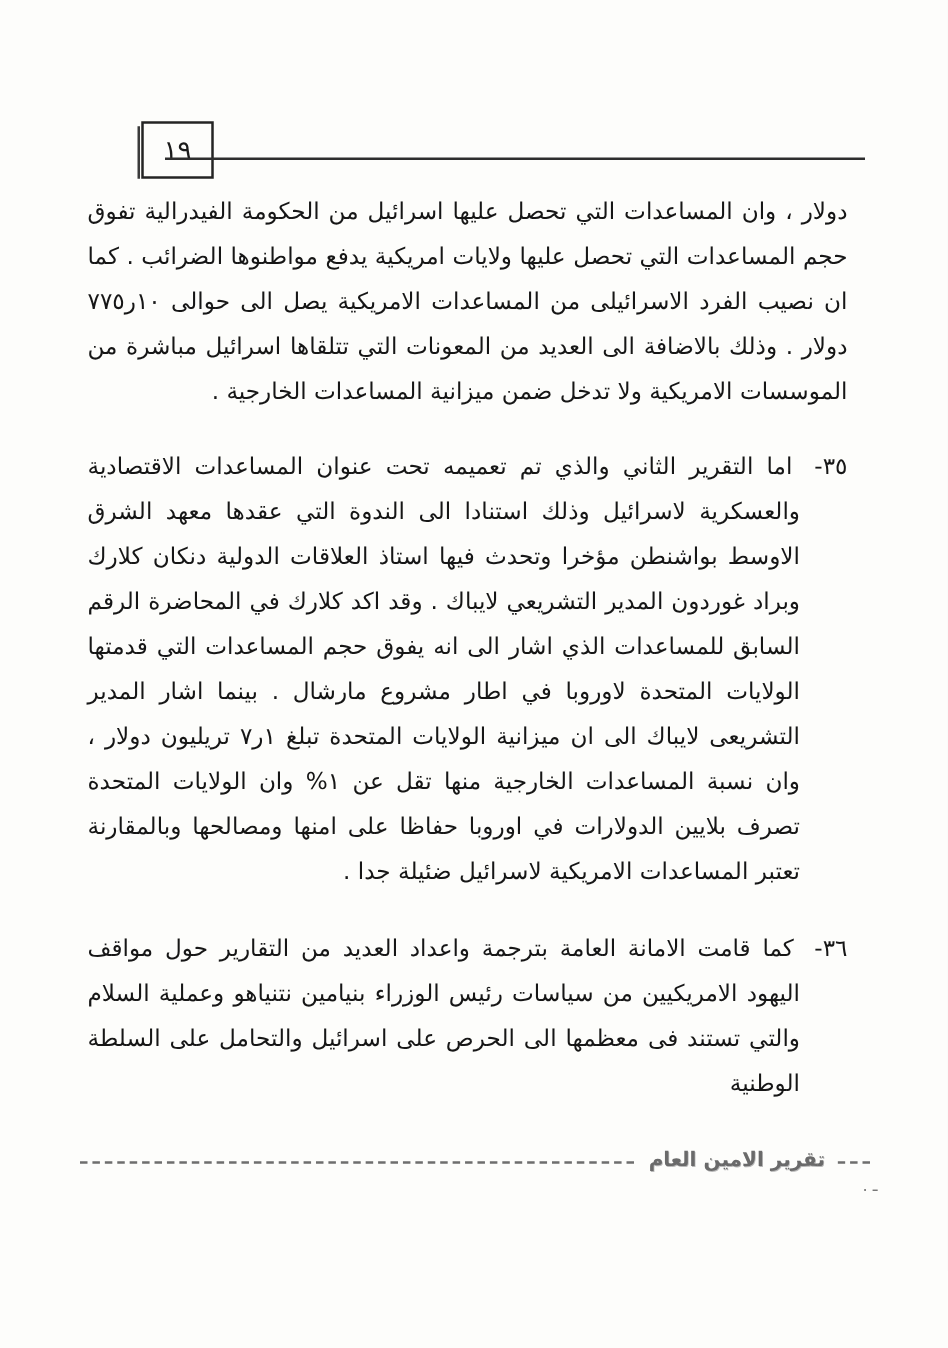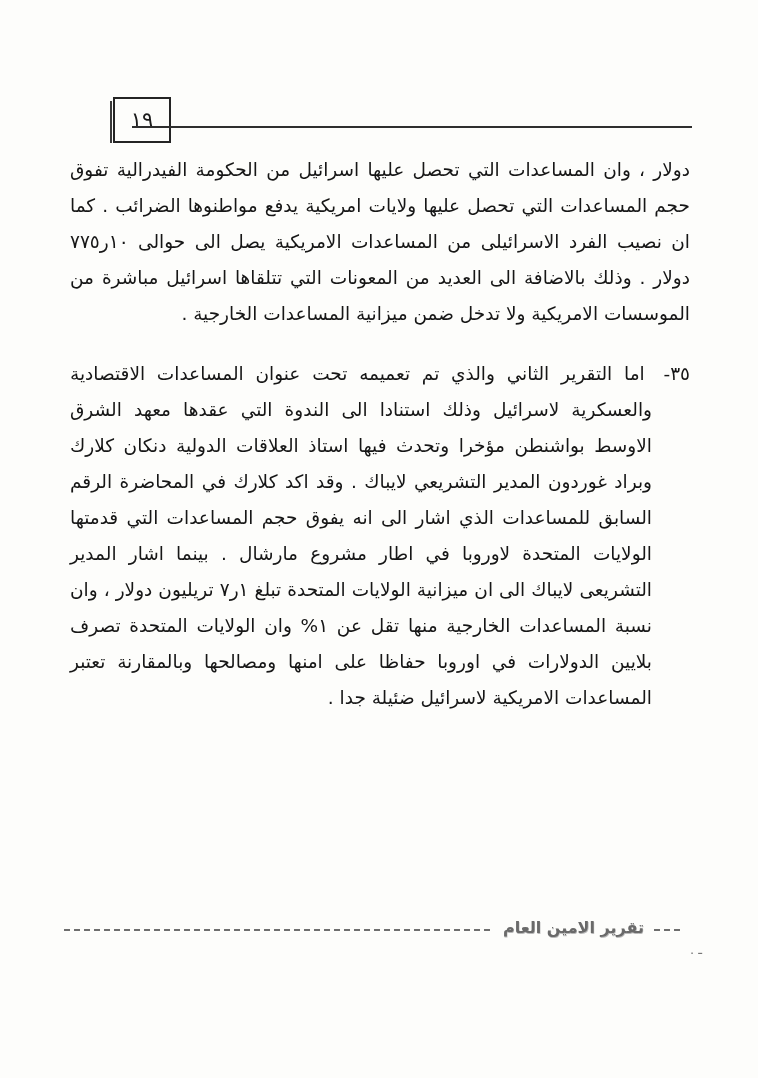--- a/index.html
+++ b/index.html
@@ -50,21 +50,21 @@
     left: 132px;
     right: 66px;
     top: 126px;
     height: 0;
     border-top: 2.5px solid #2e2e2e;
   }
   
   .content {
     position: absolute;
     top: 152px;
-    right: 68px;
+    right: 80px;
     left: 70px;
     direction: rtl;
     text-align: justify;
     font-size: 18.5px;
     line-height: 36px;
     color: #161616;
   }
   .content p.para {
     margin: 0 0 24px 0;
   }
@@ -75,21 +75,21 @@
   }
   .content .item .num {
     margin-left: 7px;
     white-space: nowrap;
     margin-top: 48px;
   }
   
   .footer-rule {
     position: absolute;
     left: 64px;
-    right: 78px;
+    right: 62px;
     top: 929px;
     height: 0;
     border-top: 2.5px dashed #6e6e6e;
   }
   .footer-stamp {
     position: absolute;
     right: 26px;
     top: -13px;
     background: #fdfdfb;
     padding: 0 10px;
@@ -121,20 +121,23 @@
   <div class="header-rule"></div>
 
   <div class="content">
 
     <p class="para">دولار ، وان المساعدات التي تحصل عليها اسرائيل من الحكومة الفيدرالية تفوق حجم المساعدات التي تحصل عليها ولايات امريكية يدفع مواطنوها الضرائب . كما ان نصيب الفرد الاسرائيلى من المساعدات الامريكية يصل الى حوالى ١٠ر٧٧٥ دولار . وذلك بالاضافة الى العديد من المعونات التي تتلقاها اسرائيل مباشرة من الموسسات الامريكية ولا تدخل ضمن ميزانية المساعدات الخارجية .</p>
 
     <div class="item">
       <span class="num">٣٥-</span> <span class="txt">اما التقرير الثاني والذي تم تعميمه تحت عنوان المساعدات الاقتصادية والعسكرية لاسرائيل وذلك استنادا الى الندوة التي عقدها معهد الشرق الاوسط بواشنطن مؤخرا وتحدث فيها استاذ العلاقات الدولية دنكان كلارك وبراد غوردون المدير التشريعي لايباك . وقد اكد كلارك في المحاضرة الرقم السابق للمساعدات الذي اشار الى انه يفوق حجم المساعدات التي قدمتها الولايات المتحدة لاوروبا في اطار مشروع مارشال .  بينما اشار المدير التشريعى لايباك الى ان ميزانية الولايات المتحدة تبلغ ١ر٧ تريليون دولار ، وان نسبة المساعدات الخارجية منها تقل عن ١% وان  الولايات المتحدة تصرف بلايين الدولارات في اوروبا حفاظا على امنها ومصالحها وبالمقارنة تعتبر  المساعدات الامريكية لاسرائيل ضئيلة جدا .</span>
     </div>
 
+    <div class="item">
+      <span class="num">٣٦-</span> <span class="txt">كما قامت الامانة العامة بترجمة واعداد العديد من التقارير حول مواقف  اليهود الامريكيين من سياسات رئيس الوزراء بنيامين نتنياهو وعملية السلام والتي تستند فى معظمها الى الحرص على اسرائيل والتحامل على السلطة الوطنية</span>
+    </div>
 
   </div>
 
   <div class="footer-rule">
     <span class="footer-stamp">تقرير الامين العام</span>
   </div>
 
   <span class="end-mark">ـ .</span>
 
 </div>

